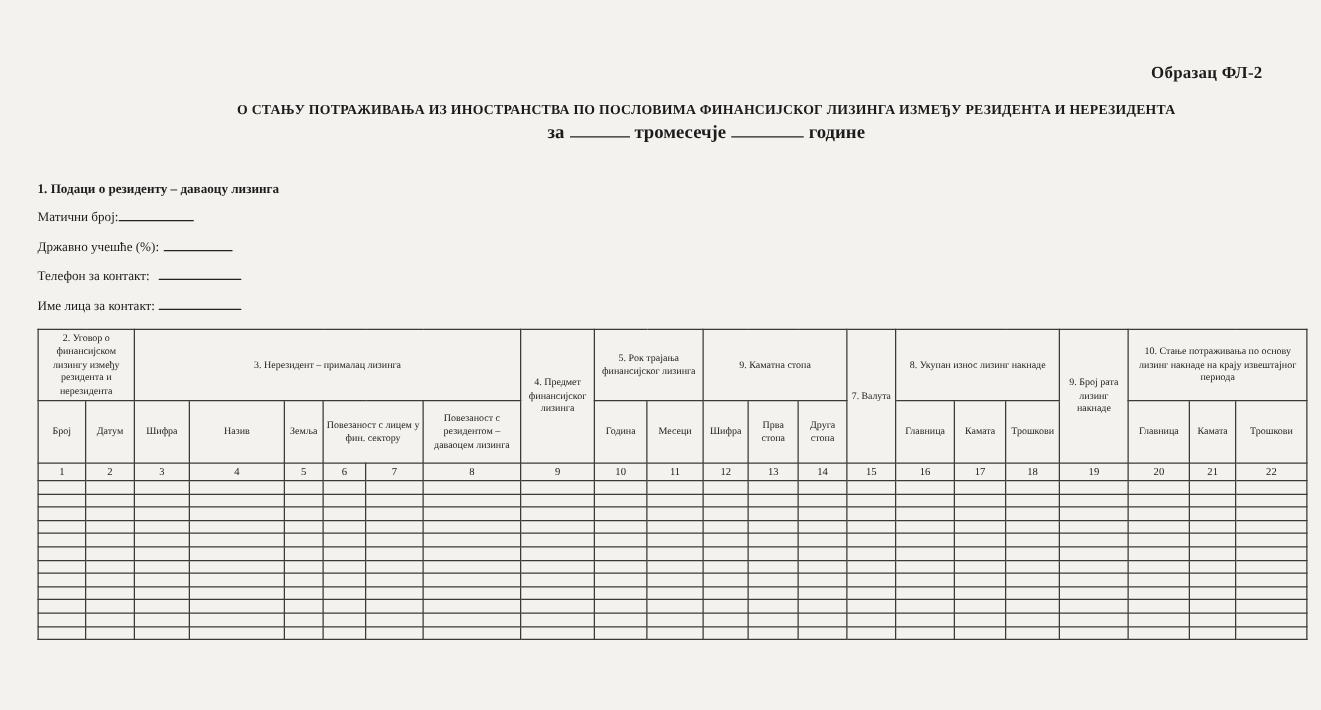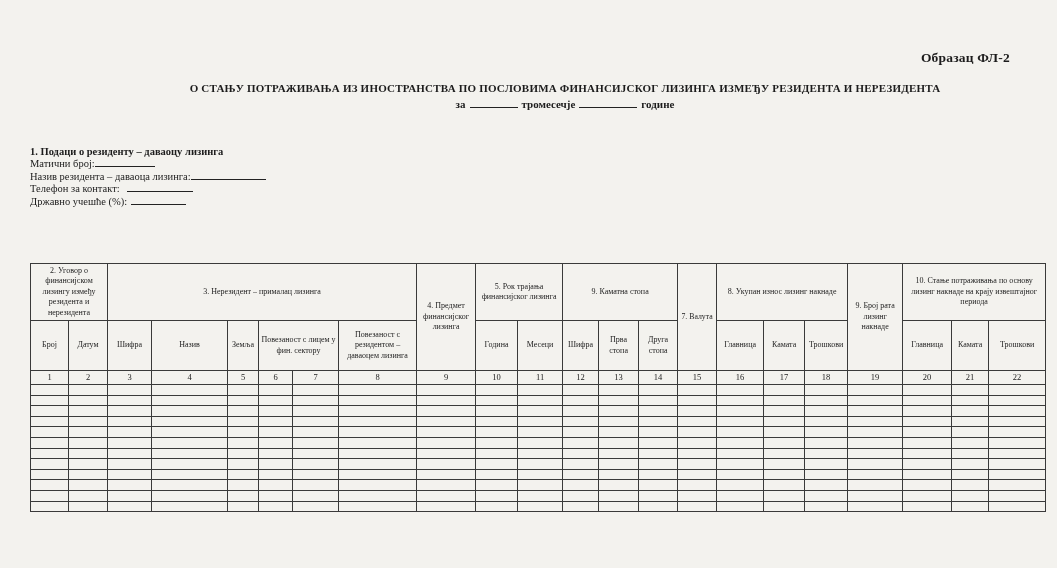--- a/index.html
+++ b/index.html
@@ -19,34 +19,34 @@
     font-weight:bold;font-size:13.5px;letter-spacing:.2px;
   }
 
   
   .title-block{
     position:absolute;top:79px;left:75px;width:980px;
     text-align:center;font-weight:bold;
   }
   .title-line1{font-size:11.5px;letter-spacing:.3px;}
   .title-line2{font-size:11px;margin-top:3px;letter-spacing:.2px;}
-  .title-line3{font-size:11px;margin-top:4px;}
+  .title-line3{font-size:15px;margin-top:4px;}
   .blank{
     display:inline-block;border-bottom:1px solid #222;
   }
   .title-line3 .blank{width:48px;margin:0 4px;}
   .title-line3 .blank.b2{width:58px;}
 
   
   .resident{
     position:absolute;top:146px;left:30px;
     font-size:10.5px;line-height:12.4px;
   }
   .resident .heading{font-weight:bold;}
-  .field{white-space:nowrap;}
+  .field{white-space:nowrap;margin-top:11px;}
   .field .lbl{display:inline-block;}
   .field .lbl.w97{min-width:97px;}
   .field .blank{height:2px;}
   .bw60{width:60px;}
   .bw75{width:75px;}
   .bw80{width:80px;margin-left:4px;}
   .bw55{width:55px;margin-left:4px;}
   .bw66{width:66px;}
 
   
@@ -76,23 +76,23 @@
   <div class="form-code">Образац ФЛ-2</div>
 
   <div class="title-block">
     <div class="title-line2">О СТАЊУ ПОТРАЖИВАЊА ИЗ ИНОСТРАНСТВА ПО ПОСЛОВИМА ФИНАНСИЈСКОГ ЛИЗИНГА ИЗМЕЂУ РЕЗИДЕНТА И НЕРЕЗИДЕНТА</div>
     <div class="title-line3"><span>за</span><span class="blank"></span><span>тромесечје</span><span class="blank b2"></span><span>године</span></div>
   </div>
 
   <div class="resident">
     <div class="heading">1. Подаци о резиденту – даваоцу лизинга</div>
     <div class="field"><span class="lbl">Матични број:</span><span class="blank bw60"></span></div>
-    <div class="field"><span class="lbl">Назив резидента – даваоца лизинга:</span><span class="blank bw75"></span></div>
+    <div class="field"><span class="lbl">Државно учешће (%):</span><span class="blank bw55"></span></div>
     <div class="field"><span class="lbl w97">Телефон за контакт:</span><span class="blank bw66"></span></div>
-    <div class="field"><span class="lbl">Државно учешће (%):</span><span class="blank bw55"></span></div>
+    <div class="field"><span class="lbl w97">Име лица за контакт:</span><span class="blank bw66"></span></div>
   </div>
 
   <div class="tbl-wrap">
     <table>
       <colgroup>
         <col style="width:38px">
           <col style="width:39px">
           <col style="width:44px">
           <col style="width:76px">
         <col style="width:31px">

